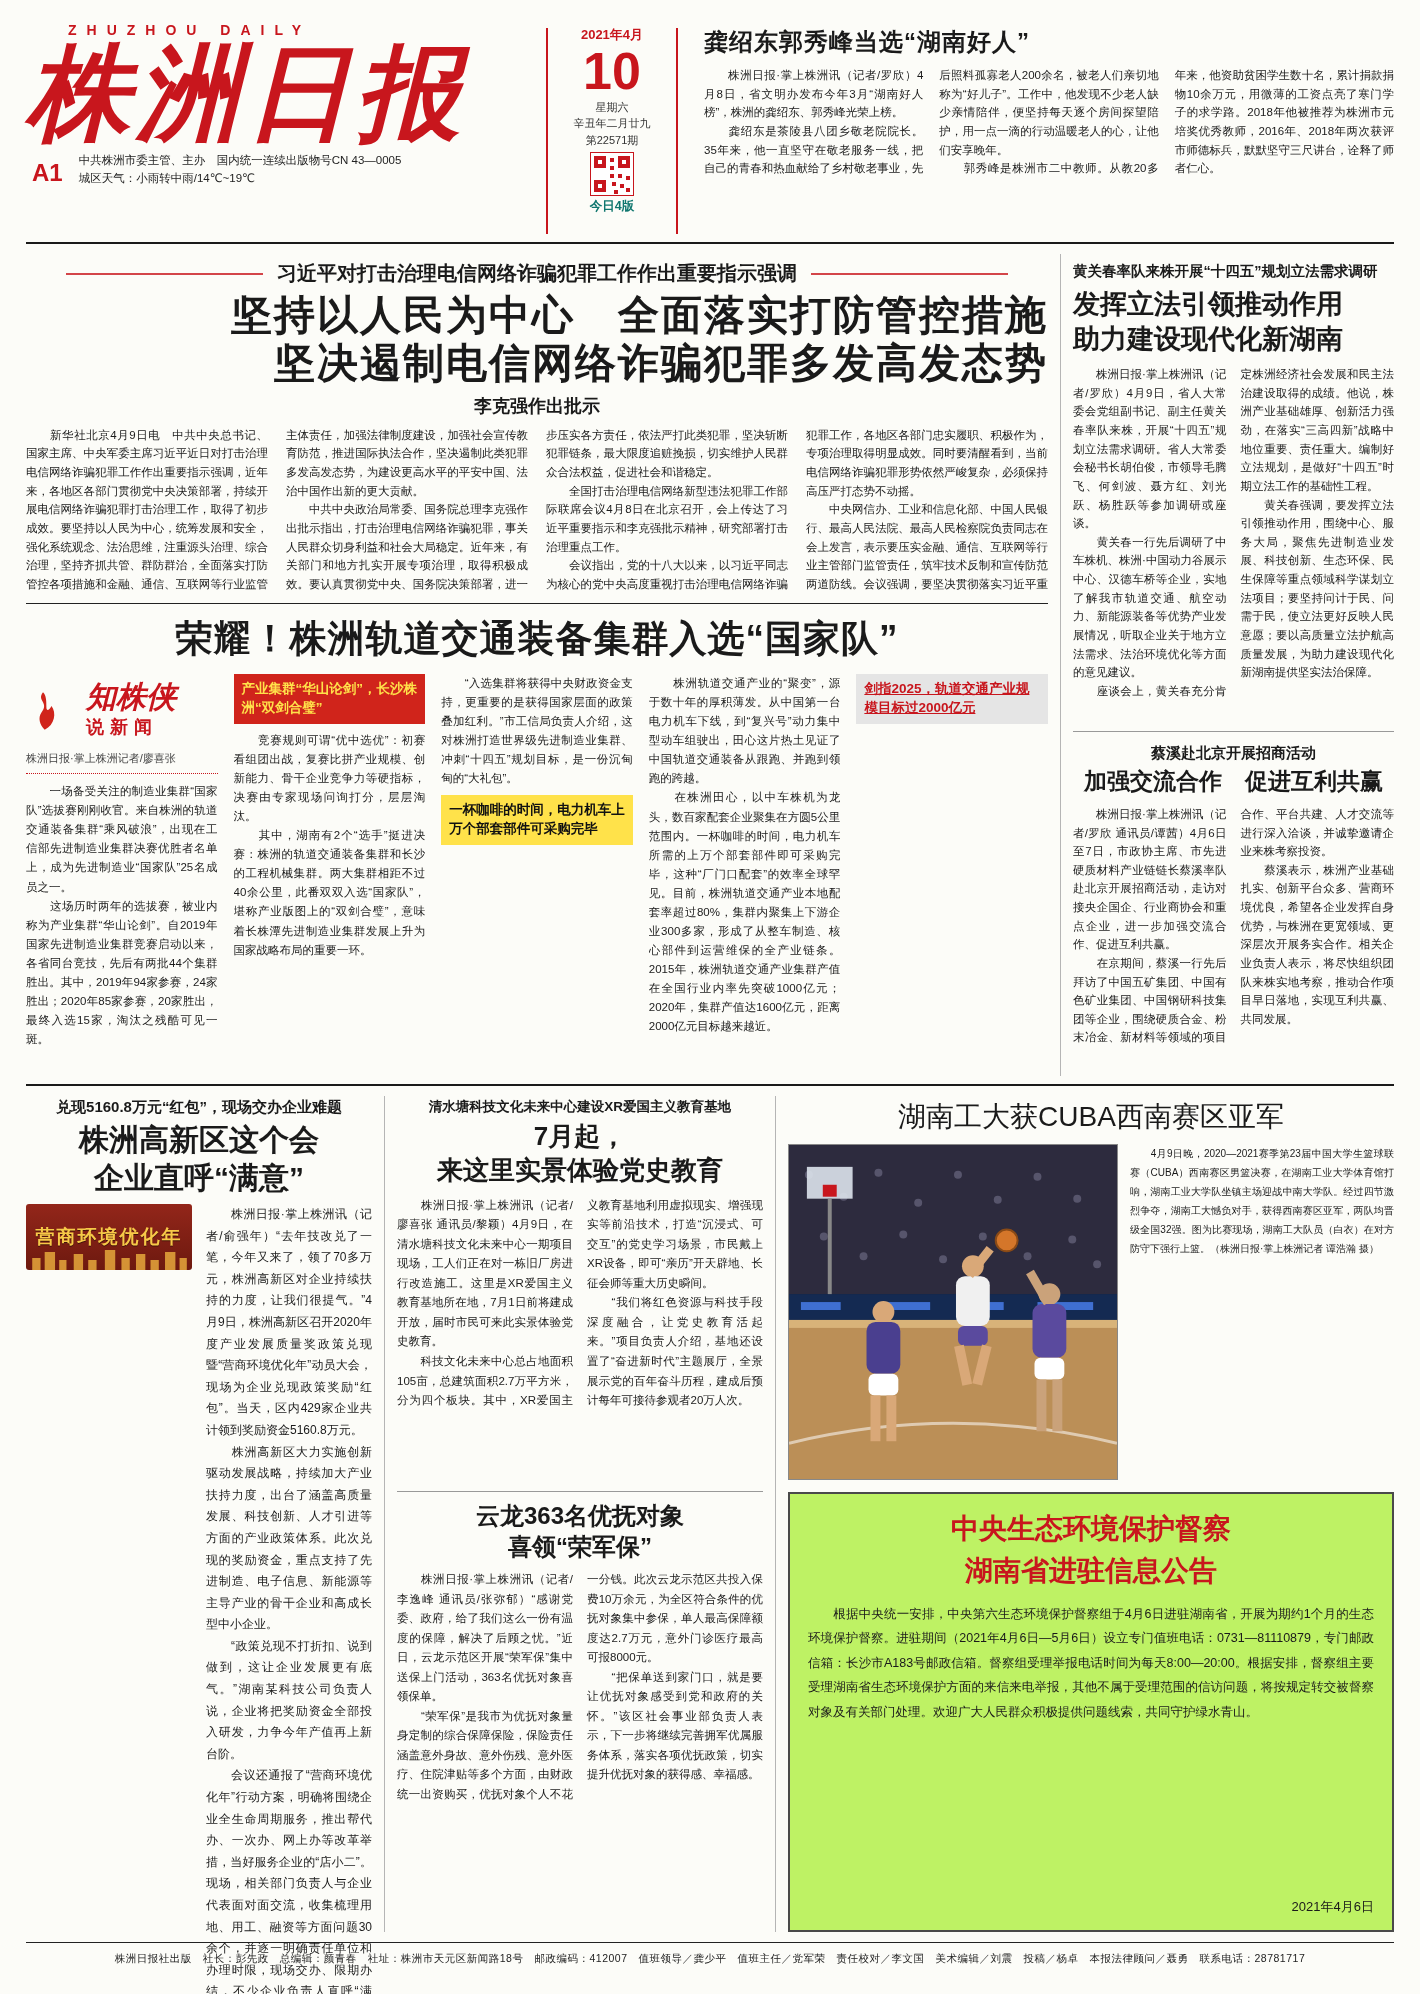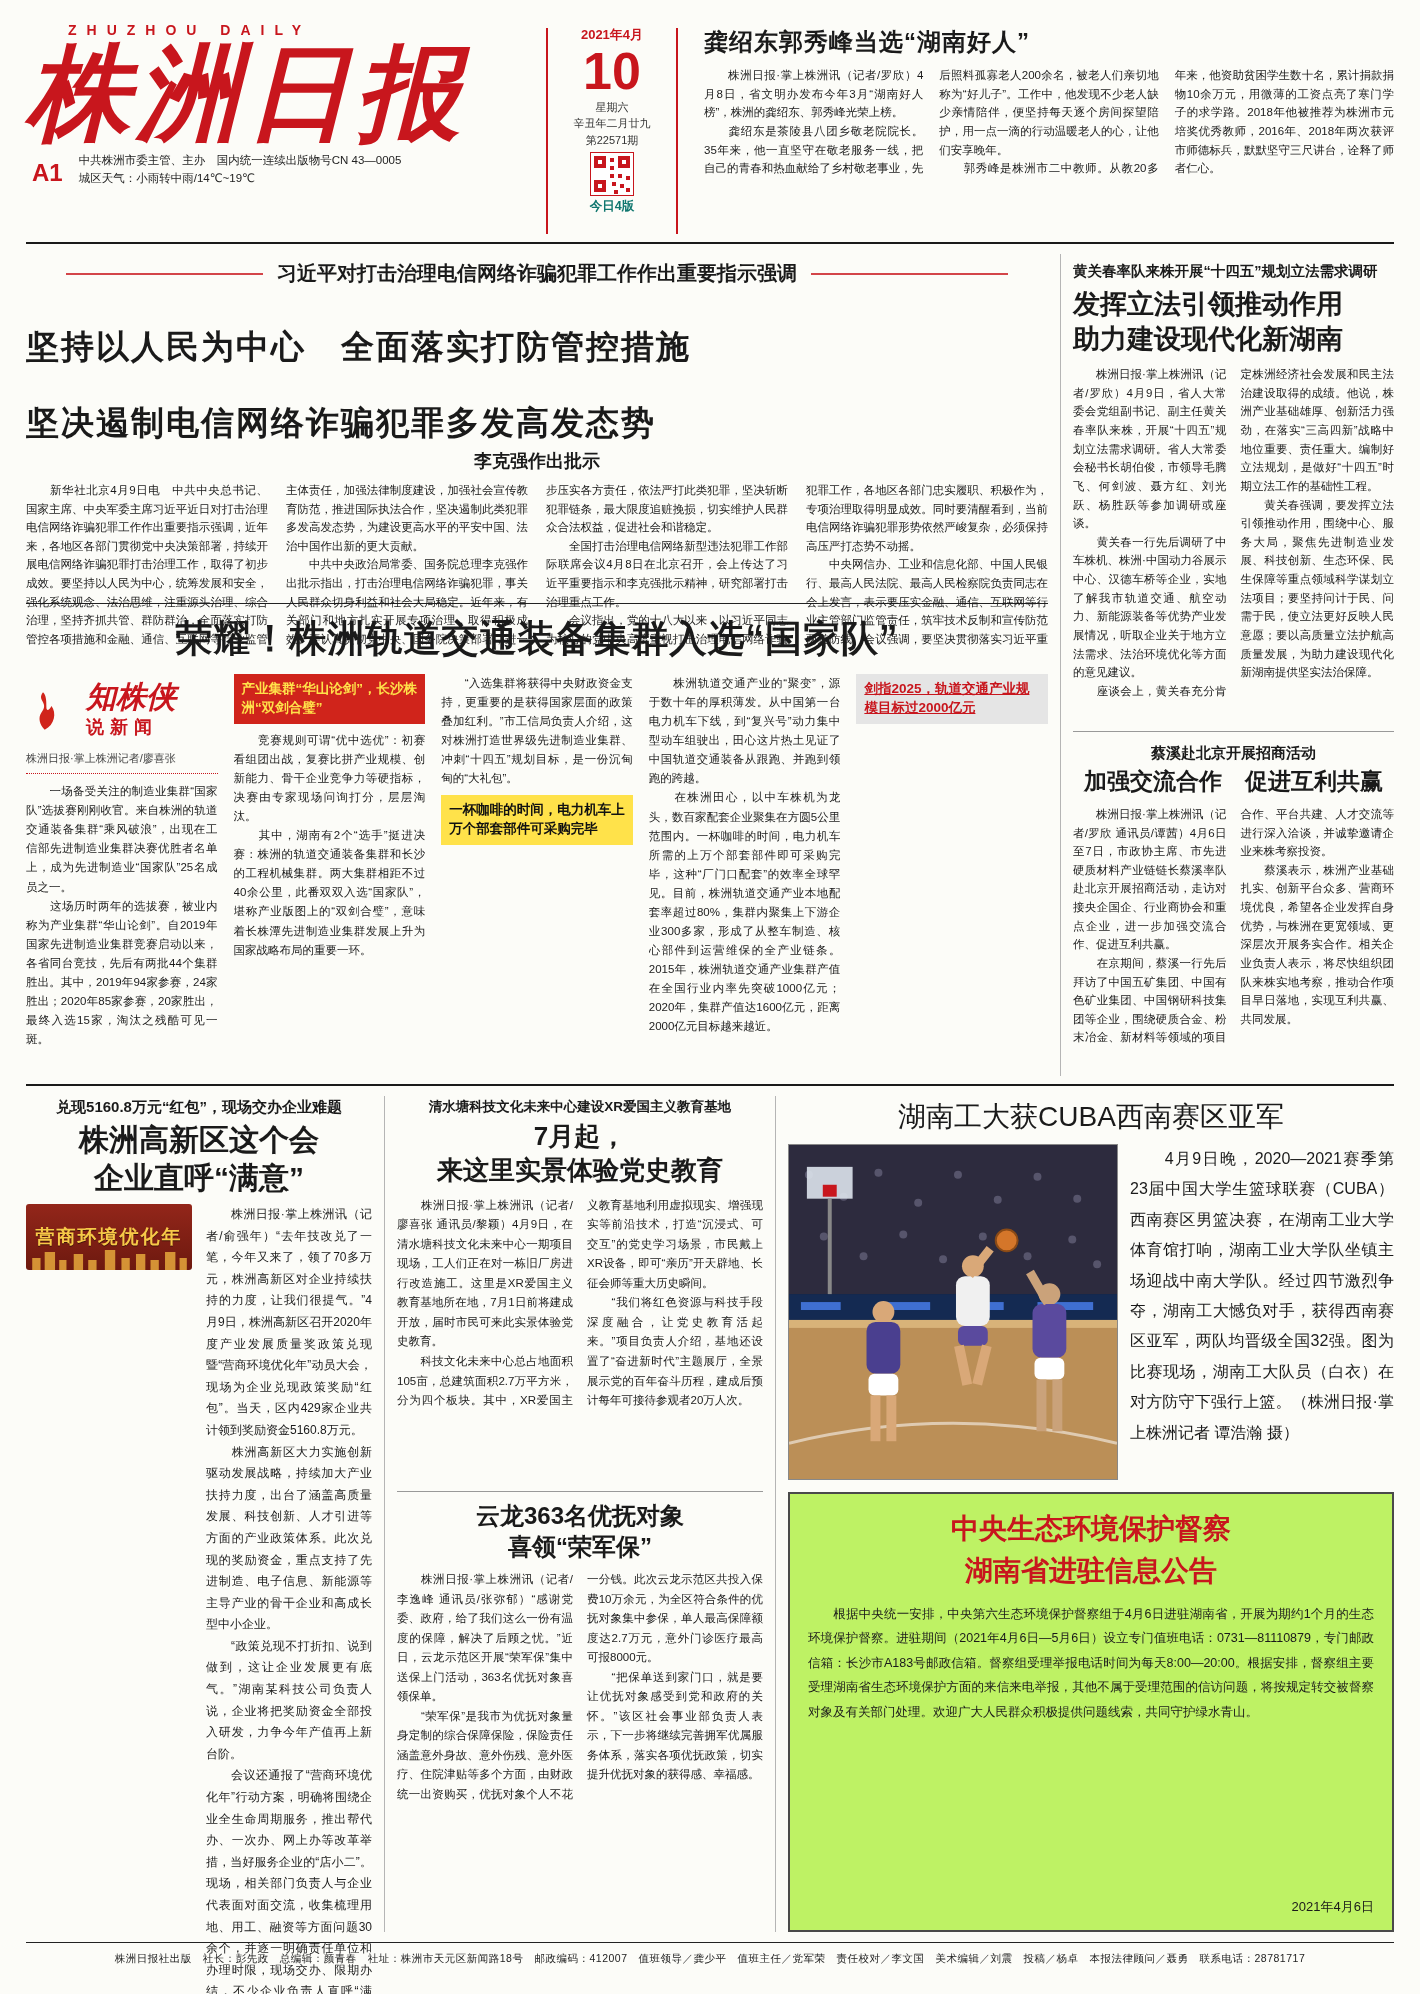--- a/index.html
+++ b/index.html
@@ -33,21 +33,21 @@
   
   .upper { display:flex; height:822px; }
   .left-main { width:1022px; }
   .vrule { width:1px; background:#b5b5b5; margin:0 12px; }
   .right-rail { flex:1; }
 
   .lead-section { height:350px; border-bottom:1px solid #222; }
   .lead-kicker { display:flex; align-items:center; gap:14px; padding:6px 40px 4px 40px; }
   .lead-kicker .deco { flex:1; border-top:2px solid #c8161d; opacity:.8; }
   .lead-kicker span { font-size:20px; font-weight:800; white-space:nowrap; }
-  .lead-h1 { text-align:left; font-size:33px; font-weight:900; letter-spacing:2px; line-height:1.18;margin-top:37px; }
+  .lead-h1 { text-align:right; font-size:41px; font-weight:900; letter-spacing:2px; line-height:1.18; }
   .lead-deck { text-align:center; font-size:18px; font-weight:700; padding:6px 0 8px 0; }
   .lead-body { column-count:4; column-gap:18px; height:168px; font-size:11.5px; line-height:1.62; }
 
   .cluster-section { padding-top:10px; }
   .cluster-h { text-align:center; font-size:37px; font-weight:900; letter-spacing:1px; }
   .cluster-body { margin-top:10px; column-count:5; column-gap:16px; height:396px; font-size:11.5px; line-height:1.66; }
   .zzx-logo { break-inside:avoid; display:flex; align-items:center; gap:26px; padding:6px 0 4px 0; }
   .zzx-text .l1 { color:#c8161d; font-weight:900; font-size:30px; font-style:italic; line-height:1.1; }
   .zzx-text .l2 { color:#c8161d; font-weight:700; font-size:18px; letter-spacing:6px; }
   .byline { font-size:11px; color:#444; margin:2px 0 8px 0; border-bottom:1px dotted #c8161d; padding-bottom:6px; }
@@ -81,21 +81,21 @@
   .bm-h1 { text-align:center; font-size:26px; font-weight:900; line-height:1.3; }
   .bm-body1 { column-count:2; column-gap:14px; height:288px; font-size:11.5px; line-height:1.7; margin-top:8px; }
   .bm-h2 { text-align:center; font-size:24px; font-weight:900; line-height:1.3; }
   .bm-body2 { column-count:2; column-gap:14px; height:350px; font-size:11.5px; line-height:1.7; margin-top:8px; }
 
   .b-right { flex:1; display:flex; flex-direction:column; }
   .cuba-h { text-align:center; font-size:28px; font-weight:400; padding:2px 0 8px 0; }
   .cuba-row { display:flex; height:336px; }
   .cuba-photo { width:330px; height:336px; flex:0 0 330px; border:1px solid #888; }
   .cuba-photo svg { width:100%; height:100%; display:block; }
-  .cuba-caption { flex:1; padding-left:12px; font-size:16px; line-height:1.9; }
+  .cuba-caption { flex:1; padding-left:12px; font-size:10px; line-height:1.9; }
   .notice-box { flex:1; margin-top:12px; border:2px solid #4a4a4a; padding:14px 18px; display:flex; flex-direction:column; background:#bef264; }
   .notice-title { font-family:"Liberation Serif","DejaVu Serif",serif; color:#c8161d; font-size:28px; font-weight:900; text-align:center; line-height:1.5; }
   .notice-body { flex:1; font-size:12.5px; line-height:1.95; margin-top:10px; }
   .notice-date { text-align:right; font-size:13px; padding-top:4px; }
 
   .footer { border-top:1px solid #222; margin-top:10px; padding-top:9px; font-size:10.5px; color:#222; text-align:center; letter-spacing:.5px; }
 </style>
 </head>
 <body>
 

